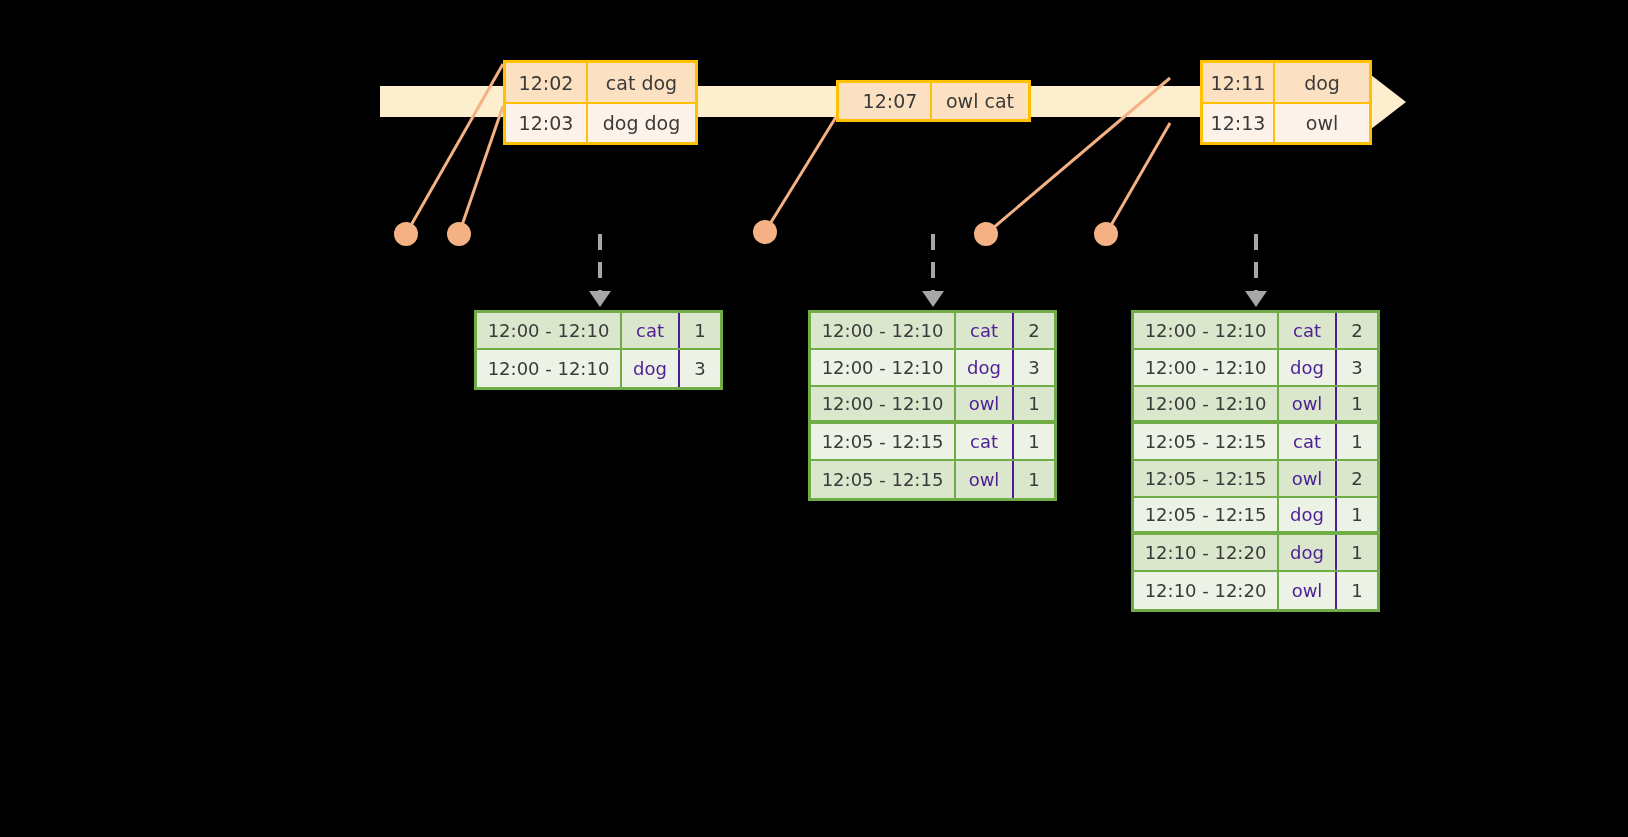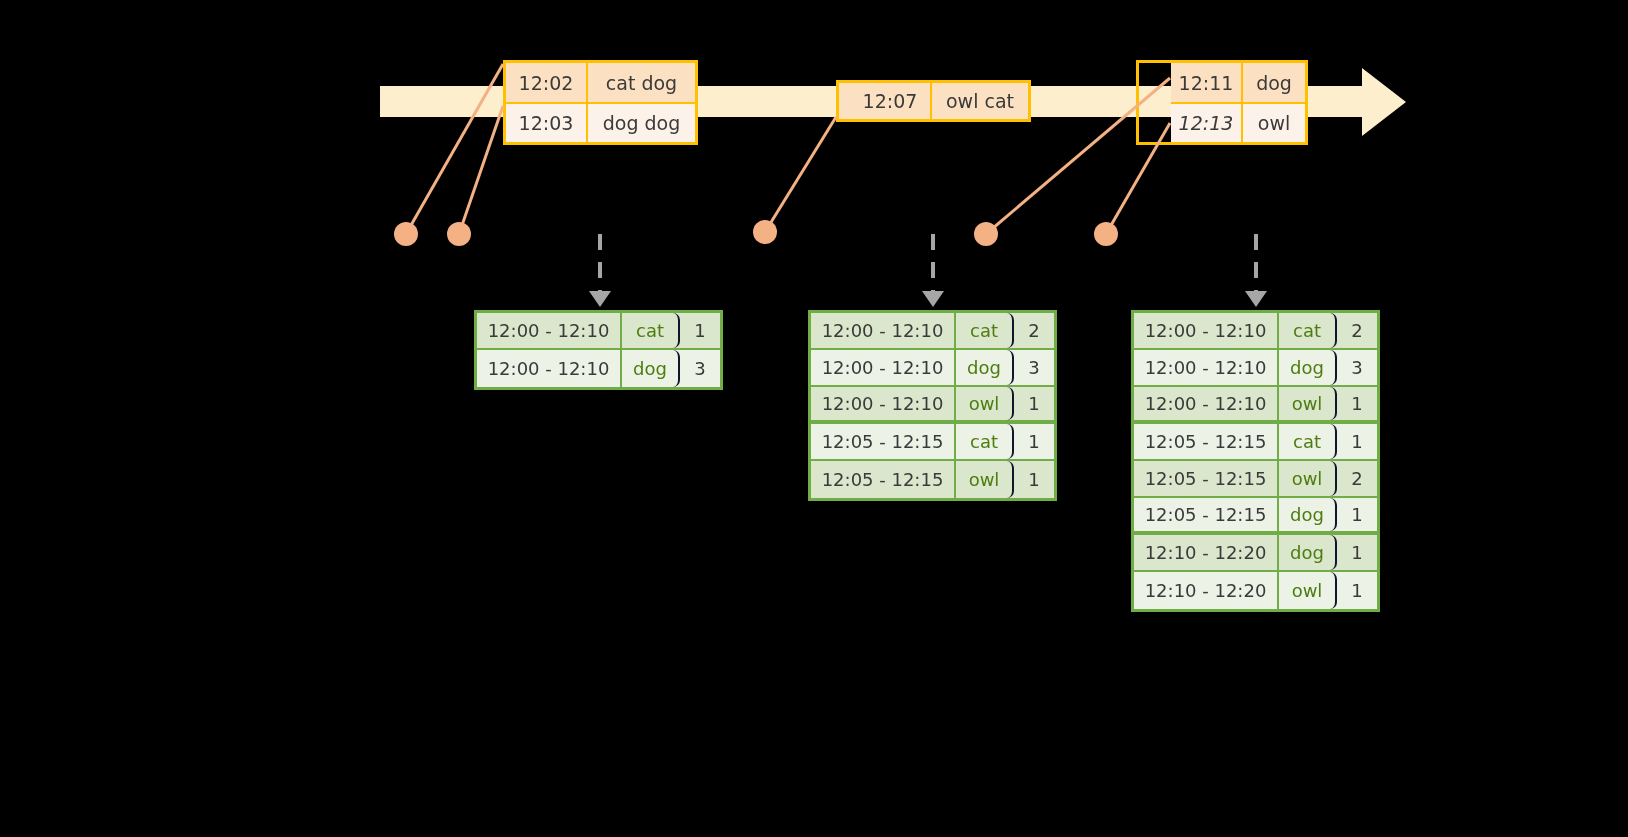--- a/index.html
+++ b/index.html
@@ -110,27 +110,26 @@
     box-sizing: border-box;
     border-right: 2px solid #70ad47;
     display: flex;
     align-items: center;
     justify-content: center;
     font-size: 18px;
     color: #3a3a3a;
   }
   .res-key {
     box-sizing: border-box;
-    border-right: 2px solid #0f172a;
+    border-right: 2px solid #4c1d95;
     display: flex;
     align-items: center;
     justify-content: center;
     font-size: 18px;
-    color: #4d7c0f;
-    border-radius: 7px;
+    color: #4c1d95;
   }
   .res-cnt {
     box-sizing: border-box;
     display: flex;
     align-items: center;
     justify-content: center;
     font-size: 18px;
     color: #3a3a3a;
     flex: 1;
   }
@@ -157,27 +156,27 @@
     </div>
   </div>
 
   <div class="event-box" style="left:836px; top:80px; width:195px; height:42px;">
     <div class="event-row shade-dark" style="height:36px;padding-left:11px;">
       <div class="ev-time" style="width:82px;">12:07</div>
       <div class="ev-words">owl cat</div>
     </div>
   </div>
 
-  <div class="event-box" style="left:1136px; top:60px; width:172px; height:85px;padding-left:32px;">
+  <div class="event-box" style="left:1200px; top:60px; width:172px; height:85px;">
     <div class="event-row shade-dark">
       <div class="ev-time" style="width:72px;">12:11</div>
       <div class="ev-words">dog</div>
     </div>
     <div class="event-row shade-light">
-      <div class="ev-time" style="width:72px;font-style:italic;">12:13</div>
+      <div class="ev-time" style="width:72px;">12:13</div>
       <div class="ev-words">owl</div>
     </div>
   </div>
 
   <svg class="connectors" viewBox="0 0 1628 837" xmlns="http://www.w3.org/2000/svg">
     <g id="conn-lines" stroke="#f4b183" stroke-width="3" fill="none">
         <line x1="406" y1="234" x2="503" y2="64"></line>
         <line x1="459" y1="234" x2="503" y2="106"></line>
         <line x1="765" y1="232" x2="836" y2="117"></line>
         <line x1="986" y1="234" x2="1170" y2="78"></line>

